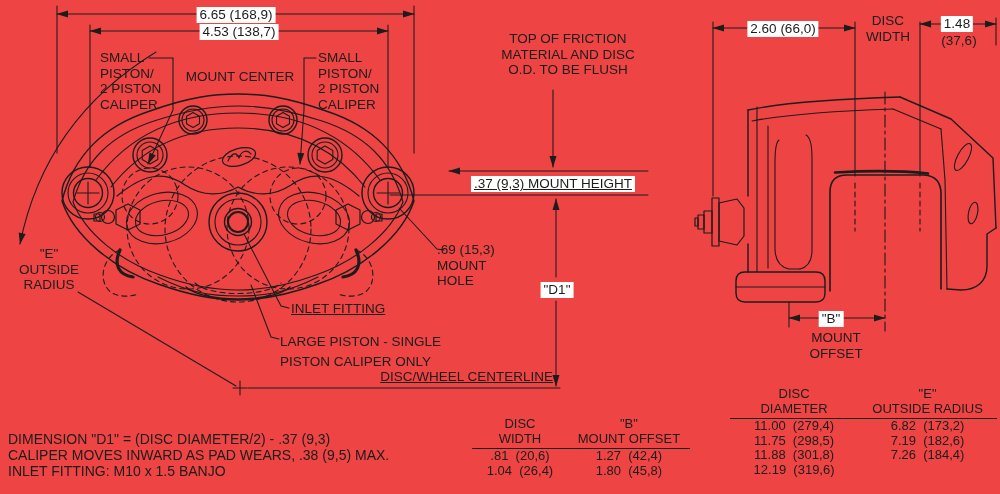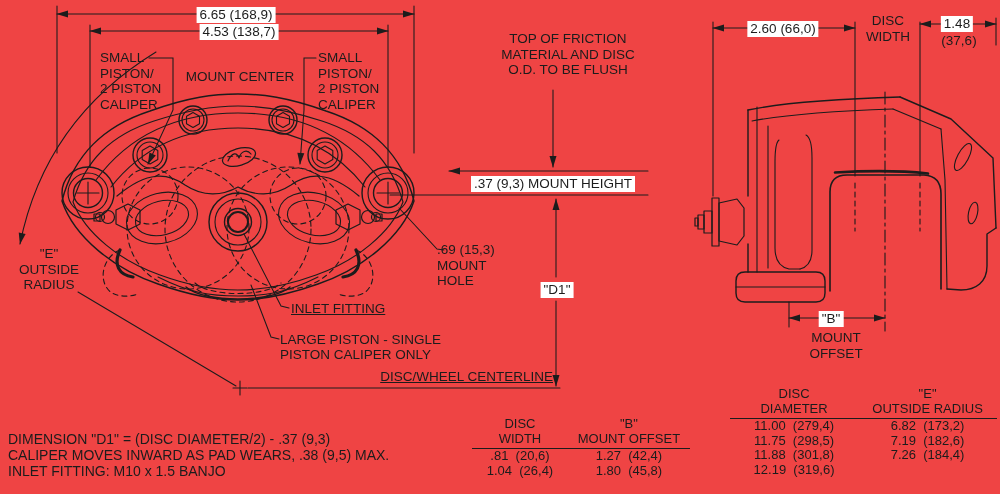--- a/index.html
+++ b/index.html
@@ -192,29 +192,29 @@
 PISTON/
 2 PISTON
 CALIPER</div>
   <div class="lbl" style="left:318px;top:50px;">SMALL
 PISTON/
 2 PISTON
 CALIPER</div>
   <div class="lbl ctr" style="left:568px;top:31px;">TOP OF FRICTION
 MATERIAL AND DISC
 O.D. TO BE FLUSH</div>
-  <div class="lbl bgw" style="left:471px;top:176px;">.37 (9,3) MOUNT HEIGHT</div>
+  <div class="lbl bgw" style="left:471px;top:176px;text-decoration:underline;">.37 (9,3) MOUNT HEIGHT</div>
   <div class="lbl" style="left:437px;top:242px;">.69 (15,3)
 MOUNT
 HOLE</div>
   <div class="lbl ctr" style="left:49px;top:246px;">"E"
 OUTSIDE
 RADIUS</div>
   <div class="lbl nowrap" style="left:291px;top:301px;">INLET FITTING</div>
-  <div class="lbl" style="left:280px;top:332px;line-height:15px;">LARGE PISTON - SINGLE
+  <div class="lbl" style="left:280px;top:332px;line-height:20px;">LARGE PISTON - SINGLE
 PISTON CALIPER ONLY</div>
   <div class="lbl ctr bgw" style="left:557px;top:282px;">"D1"</div>
   <div class="lbl rgt nowrap" style="left:553px;top:369px;">DISC/WHEEL CENTERLINE</div>
 
   <div class="lbl ctr bgw" style="left:783px;top:21px;">2.60 (66,0)</div>
   <div class="lbl ctr" style="left:888px;top:13px;">DISC
 WIDTH</div>
   <div class="lbl ctr bgw" style="left:957px;top:16px;">1.48</div>
   <div class="lbl ctr" style="left:959px;top:33px;">(37,6)</div>
   <div class="lbl ctr bgw" style="left:831px;top:311px;">"B"</div>

